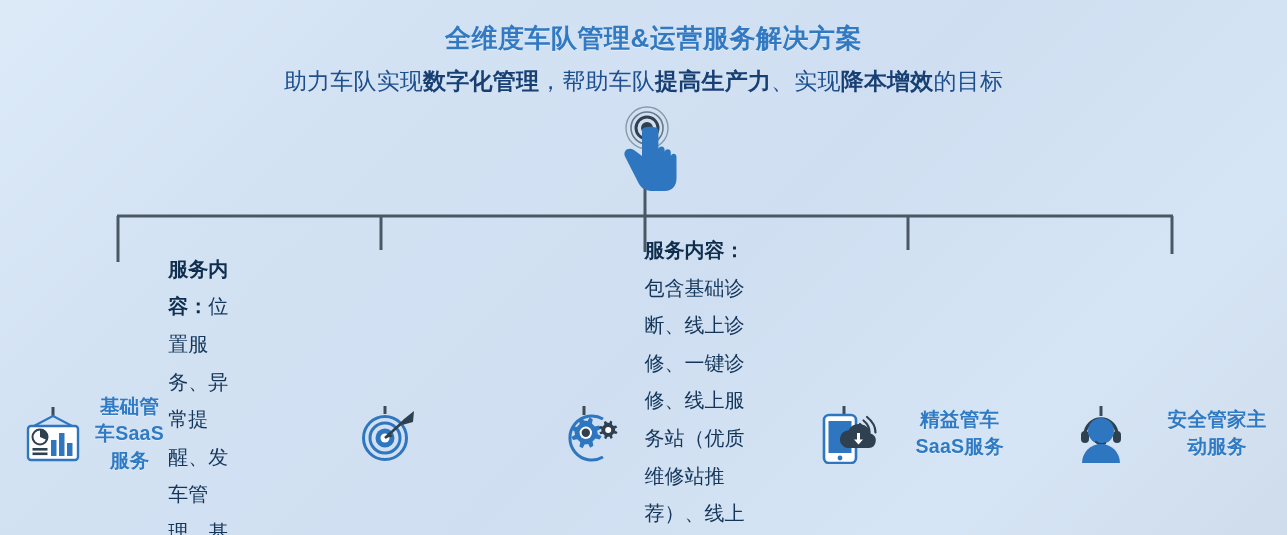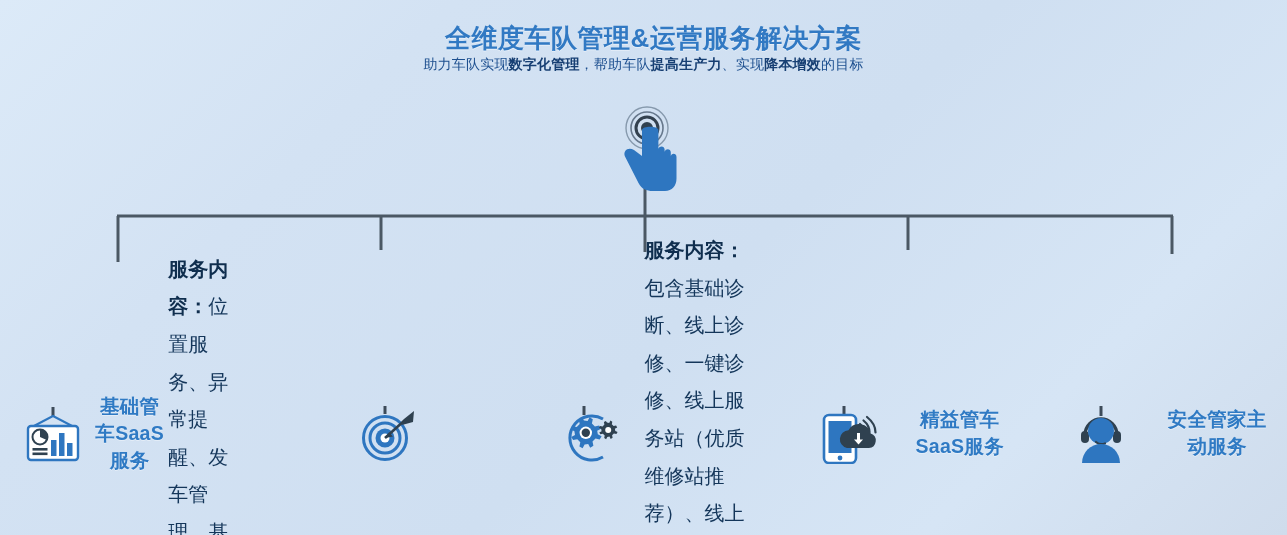--- a/index.html
+++ b/index.html
@@ -32,22 +32,22 @@
   .main-title {
     font-size: 26px;
     font-weight: bold;
     color: #3179c3;
     letter-spacing: 0.5px;
     line-height: 1.25;
     text-shadow: 0 1px 0 rgba(255,255,255,0.45);
     padding-left: 20px;
   }
   .sub-title {
-    margin-top: 0;
-    font-size: 14px;
+    margin-top: 12px;
+    font-size: 23px;
     color: #1d4f8f;
     letter-spacing: 0.2px;
     line-height: 1.3;
   }
   .sub-title b { font-weight: bold; color: #173f73; }
 
   
   .tree { position: absolute; top: 0; left: 0; width: 1287px; height: 300px; pointer-events: none; }
 
   

